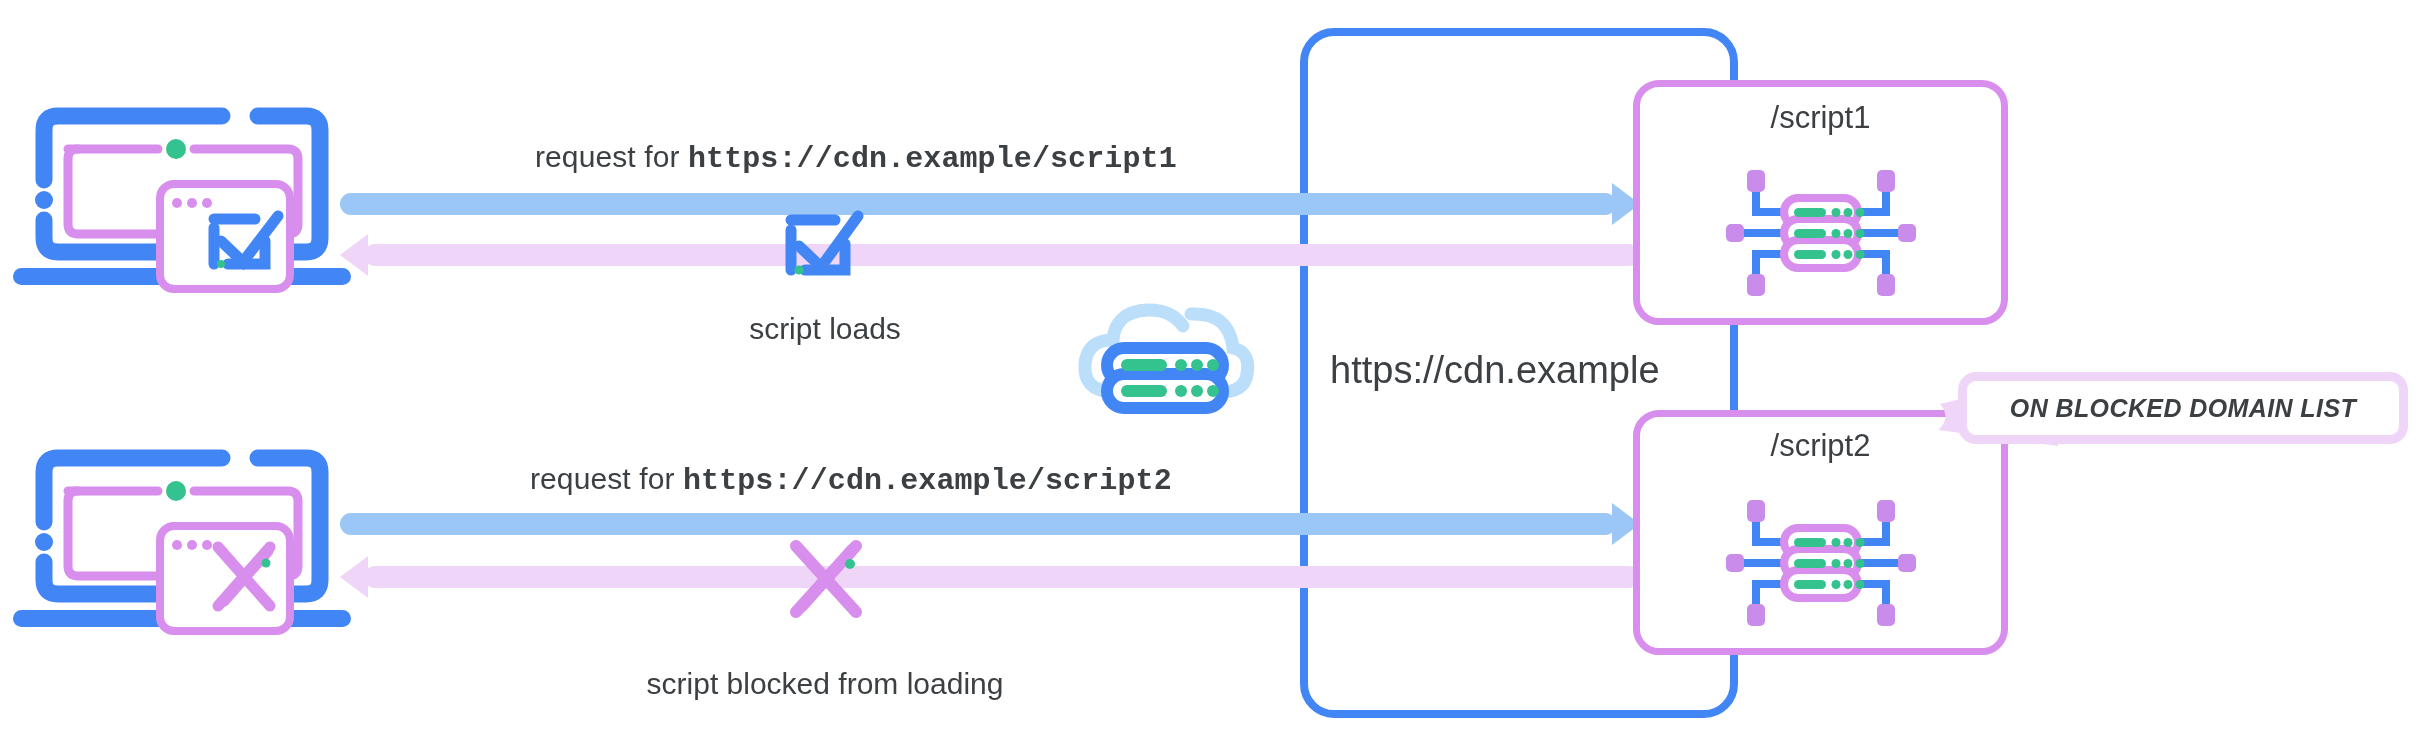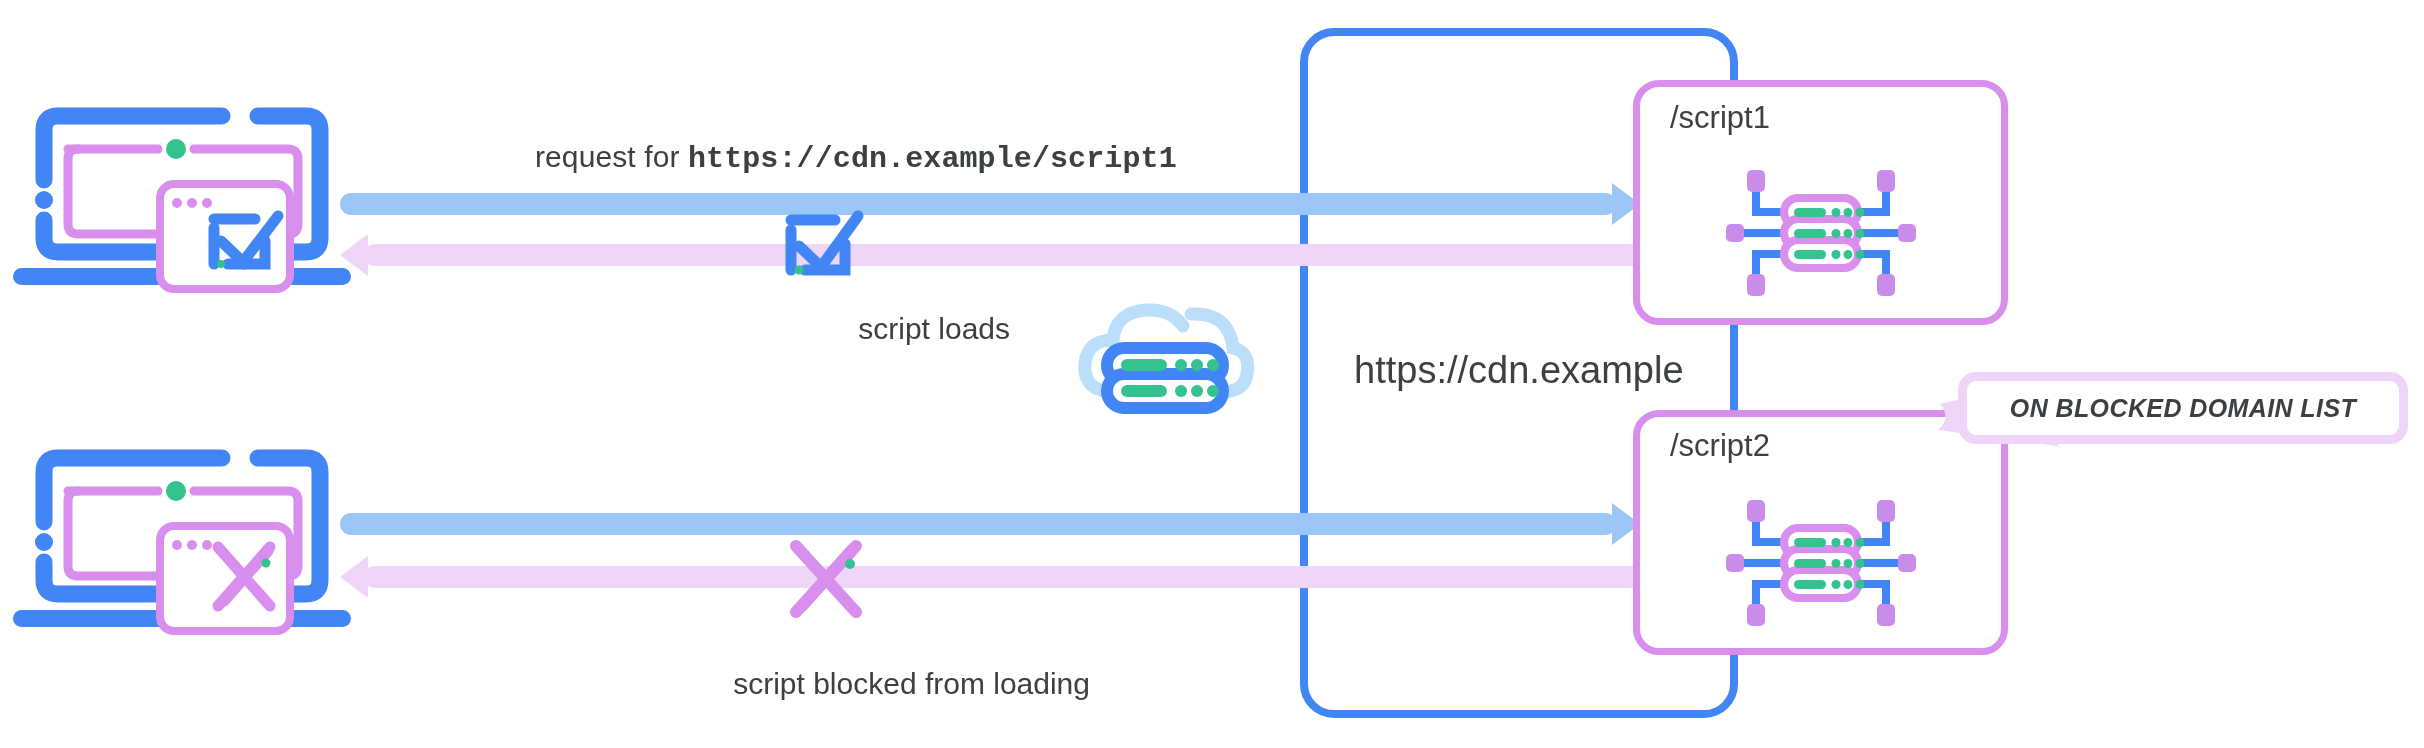--- a/index.html
+++ b/index.html
@@ -25,36 +25,34 @@
     color: #3c4043;
     white-space: nowrap;
     letter-spacing: .1px;
   }
   .req-label .strong { font-weight: 700; color: #3c4043; font-family: Liberation Mono, monospace; }
 
   .caption {
     font-size: 30px;
     color: #3c4043;
     white-space: nowrap;
-    text-align: right;
+    text-align: center;
   }
 
   .cdn-label {
     font-size: 38px;
     color: #3c4043;
     white-space: nowrap;
-    margin-left: 24px;
   }
 
   .script-label {
     font-size: 31px;
     color: #3c4043;
     white-space: nowrap;
-    text-align: left;
-    padding-left: 37px;
+    text-align: center;
   }
 
   
   .cdn-box {
     border: 8px solid #4285F4;
     border-radius: 34px;
     box-sizing: border-box;
     background: transparent;
   }
 
@@ -255,20 +253,23 @@
 
       <g fill="none" stroke="#D88EEC" stroke-width="11" stroke-linecap="round">
         <path d="M 208 127 L 260 186"></path>
         <path d="M 260 127 L 208 186"></path>
         <path d="M 214 181 L 258 131"></path>
       </g>
       <circle cx="256" cy="143" r="4.5" fill="#34C38F"></circle>
     </svg>
   </div>
 
+  <div class="abs req-label" style="left:530px; top:462px;">
+    <span>request for </span><span class="strong">https://cdn.example/script2</span>
+  </div>
 
   <div class="abs" style="left:340px; top:503px; width:1300px; height:42px;">
     <div class="abs bar blue" style="left:0; top:10px; width:1276px;"></div>
     <div class="abs head right-blue" style="left:1272px; top:0;"></div>
   </div>
 
   <div class="abs" style="left:340px; top:556px; width:1300px; height:42px;">
     <div class="abs bar pink" style="left:24px; top:10px; width:1276px;"></div>
     <div class="abs head left-pink" style="left:0; top:0;"></div>
   </div>

